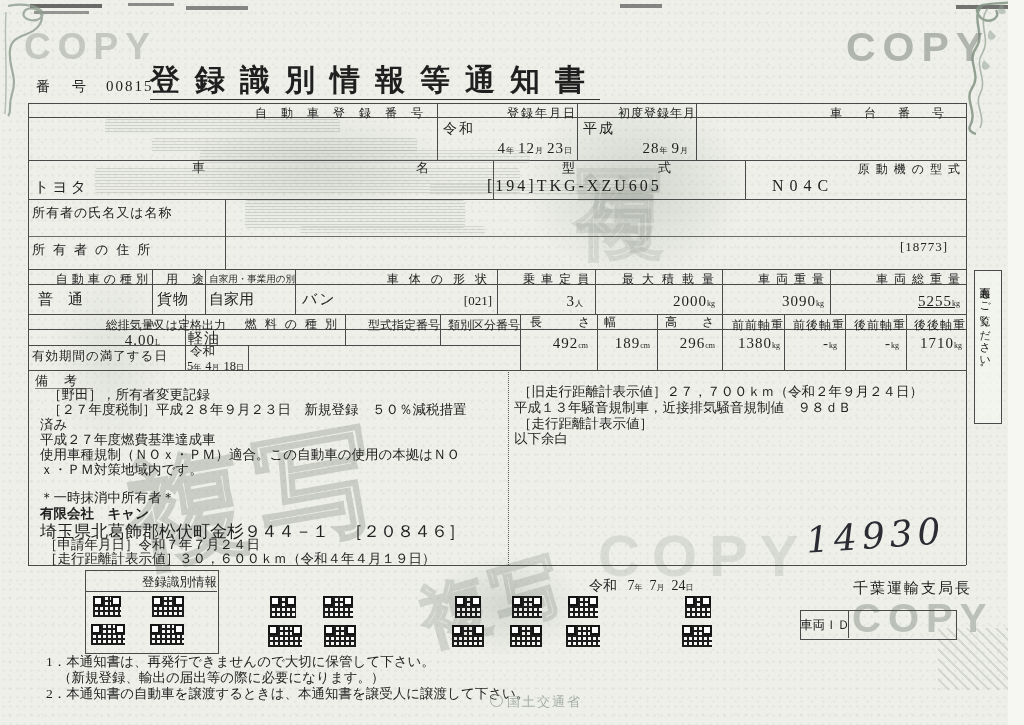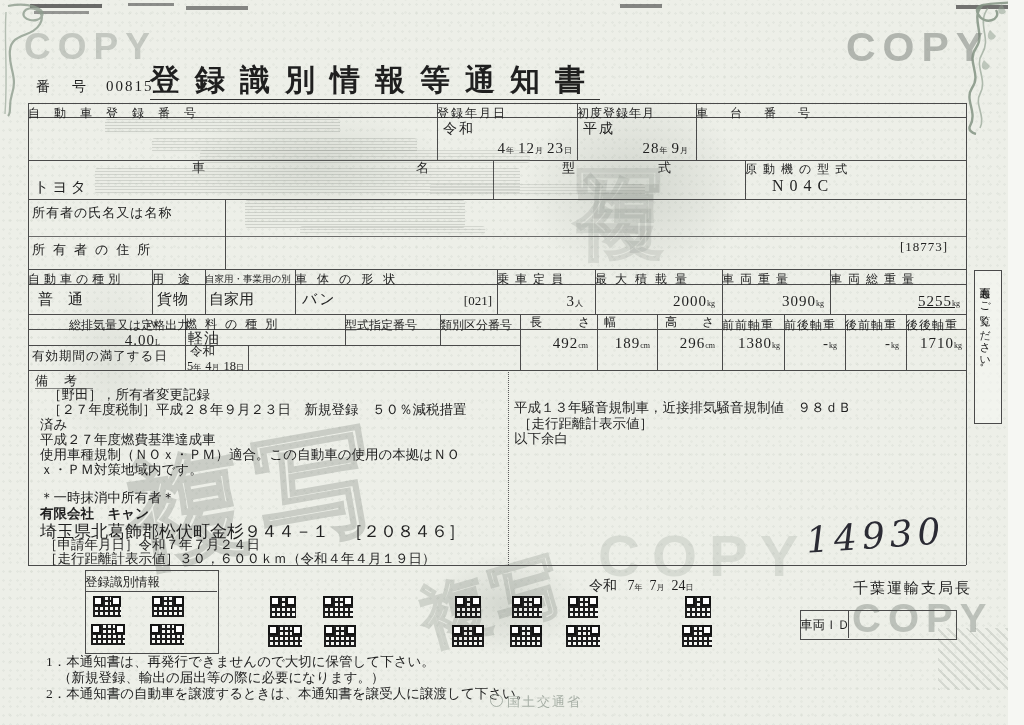--- a/index.html
+++ b/index.html
@@ -9,21 +9,21 @@
       radial-gradient(rgba(110,125,110,.07) 1px, transparent 1.3px),
       radial-gradient(rgba(100,115,100,.05) 1px, transparent 1.4px);
     background-size:7px 9px,11px 13px;
     background-position:0 0,4px 6px;
     font-family:"Liberation Serif","DejaVu Serif",serif;color:#1f1f1f;}
   .t{position:absolute;white-space:nowrap;line-height:1.1;}
   .hl,.vl{position:absolute;background:#4a4a4a;}
   .hl{height:1px;} .vl{width:1px;}
   .dotl{position:absolute;width:0;border-left:1px dotted #5a5a5a;}
   .hdr{font-size:12px;color:#222;}
-  .cell{position:absolute;text-align:left;white-space:nowrap;}
+  .cell{position:absolute;text-align:right;white-space:nowrap;}
   .right{text-align:right;}
   .u{font-size:8px;vertical-align:baseline;}
   .num{font-size:15px;letter-spacing:1px;}
   .copy{position:absolute;font-family:"Liberation Sans","DejaVu Sans",sans-serif;
     font-weight:700;letter-spacing:7px;white-space:nowrap;}
   .stamp{position:absolute;font-weight:700;color:transparent;white-space:nowrap;
     -webkit-text-stroke:2.5px rgba(112,120,112,.28);}
   .blob{position:absolute;border-radius:50%;}
   .redact{position:absolute;border-radius:3px;filter:blur(.6px);
     background:repeating-linear-gradient(180deg, rgba(88,94,88,.38) 0 1px, rgba(205,210,202,.16) 1px 3px);}
@@ -146,20 +146,23 @@
 
   <div class="t hdr" style="left:192px;top:161px;font-size:13px;">車</div>
   <div class="t hdr" style="left:416px;top:161px;font-size:13px;">名</div>
   <div class="t hdr" style="left:562px;top:161px;font-size:13px;">型</div>
   <div class="t hdr" style="left:658px;top:161px;font-size:13px;">式</div>
   <div class="cell hdr" style="left:745px;top:161px;width:221px;letter-spacing:6px;">原動機の型式</div>
   <div class="redact" style="left:200px;top:150px;width:330px;height:13px;opacity:.45;"></div>
   <div class="redact" style="left:95px;top:168px;width:425px;height:26px;opacity:.5;"></div>
   <div class="redact" style="left:430px;top:184px;width:215px;height:12px;opacity:.4;"></div>
   <div class="t" style="left:34px;top:179px;font-size:15px;letter-spacing:3px;">トヨタ</div>
+  <div class="t" style="left:487px;top:177px;font-size:16px;letter-spacing:3px;">
+    <span>[194]</span><span>TKG-XZU605</span>
+  </div>
   <div class="t" style="left:772px;top:177px;font-size:16px;letter-spacing:6px;">N04C</div>
 
   <div class="t hdr" style="left:32px;top:206px;font-size:13px;letter-spacing:1px;">所有者の氏名又は名称</div>
   <div class="redact" style="left:245px;top:200px;width:220px;height:28px;opacity:.55;"></div>
   <div class="redact" style="left:300px;top:226px;width:185px;height:9px;opacity:.45;"></div>
   <div class="t hdr" style="left:32px;top:243px;font-size:13px;letter-spacing:8px;">所有者の住所</div>
   <div class="t" style="left:900px;top:240px;font-size:13px;letter-spacing:1px;">[18773]</div>
 
   <div class="cell hdr" style="left:28px;top:271px;width:124px;letter-spacing:4px;">自動車の種別</div>
   <div class="cell hdr" style="left:152px;top:271px;width:53px;letter-spacing:1px;">用　途</div>
@@ -242,20 +245,21 @@
   <div class="t" style="left:48px;top:403px;font-size:13.5px;">［２７年度税制］平成２８年９月２３日　新規登録　５０％減税措置</div>
   <div class="t" style="left:40px;top:418px;font-size:13.5px;">済み</div>
   <div class="t" style="left:40px;top:433px;font-size:13.5px;">平成２７年度燃費基準達成車</div>
   <div class="t" style="left:40px;top:448px;font-size:13.5px;">使用車種規制（ＮＯｘ・ＰＭ）適合。この自動車の使用の本拠はＮＯ</div>
   <div class="t" style="left:40px;top:463px;font-size:13.5px;">ｘ・ＰＭ対策地域内です。</div>
   <div class="t" style="left:40px;top:491px;font-size:13.5px;">＊一時抹消中所有者＊</div>
   <div class="t" style="left:40px;top:507px;font-size:13.5px;font-weight:bold;">有限会社　キャン</div>
   <div class="t" style="left:40px;top:523px;font-size:17px;">埼玉県北葛飾郡松伏町金杉９４４－１　［２０８４６］</div>
   <div class="t" style="left:44px;top:538px;font-size:13.5px;">［申請年月日］令和７年７月２４日</div>
   <div class="t" style="left:44px;top:552px;font-size:13.5px;">［走行距離計表示値］３０，６００ｋｍ（令和４年４月１９日）</div>
+  <div class="t" style="left:518px;top:385px;font-size:13.5px;">［旧走行距離計表示値］２７，７００ｋｍ（令和２年９月２４日）</div>
   <div class="t" style="left:514px;top:401px;font-size:13.5px;">平成１３年騒音規制車，近接排気騒音規制値　９８ｄＢ</div>
   <div class="t" style="left:518px;top:417px;font-size:13.5px;">［走行距離計表示値］</div>
   <div class="t" style="left:514px;top:432px;font-size:13.5px;">以下余白</div>
 
   <div class="box" style="left:974px;top:270px;width:26px;height:152px;background:rgba(245,247,242,.6);"></div>
   <div class="t vert" style="left:979px;top:278px;font-size:11px;letter-spacing:1px;">裏面もご覧ください。</div>
 
   <div class="t hand" style="left:806px;top:516px;font-size:36px;">14930</div>
 
   <div class="t" style="left:589px;top:578px;font-size:14px;">

